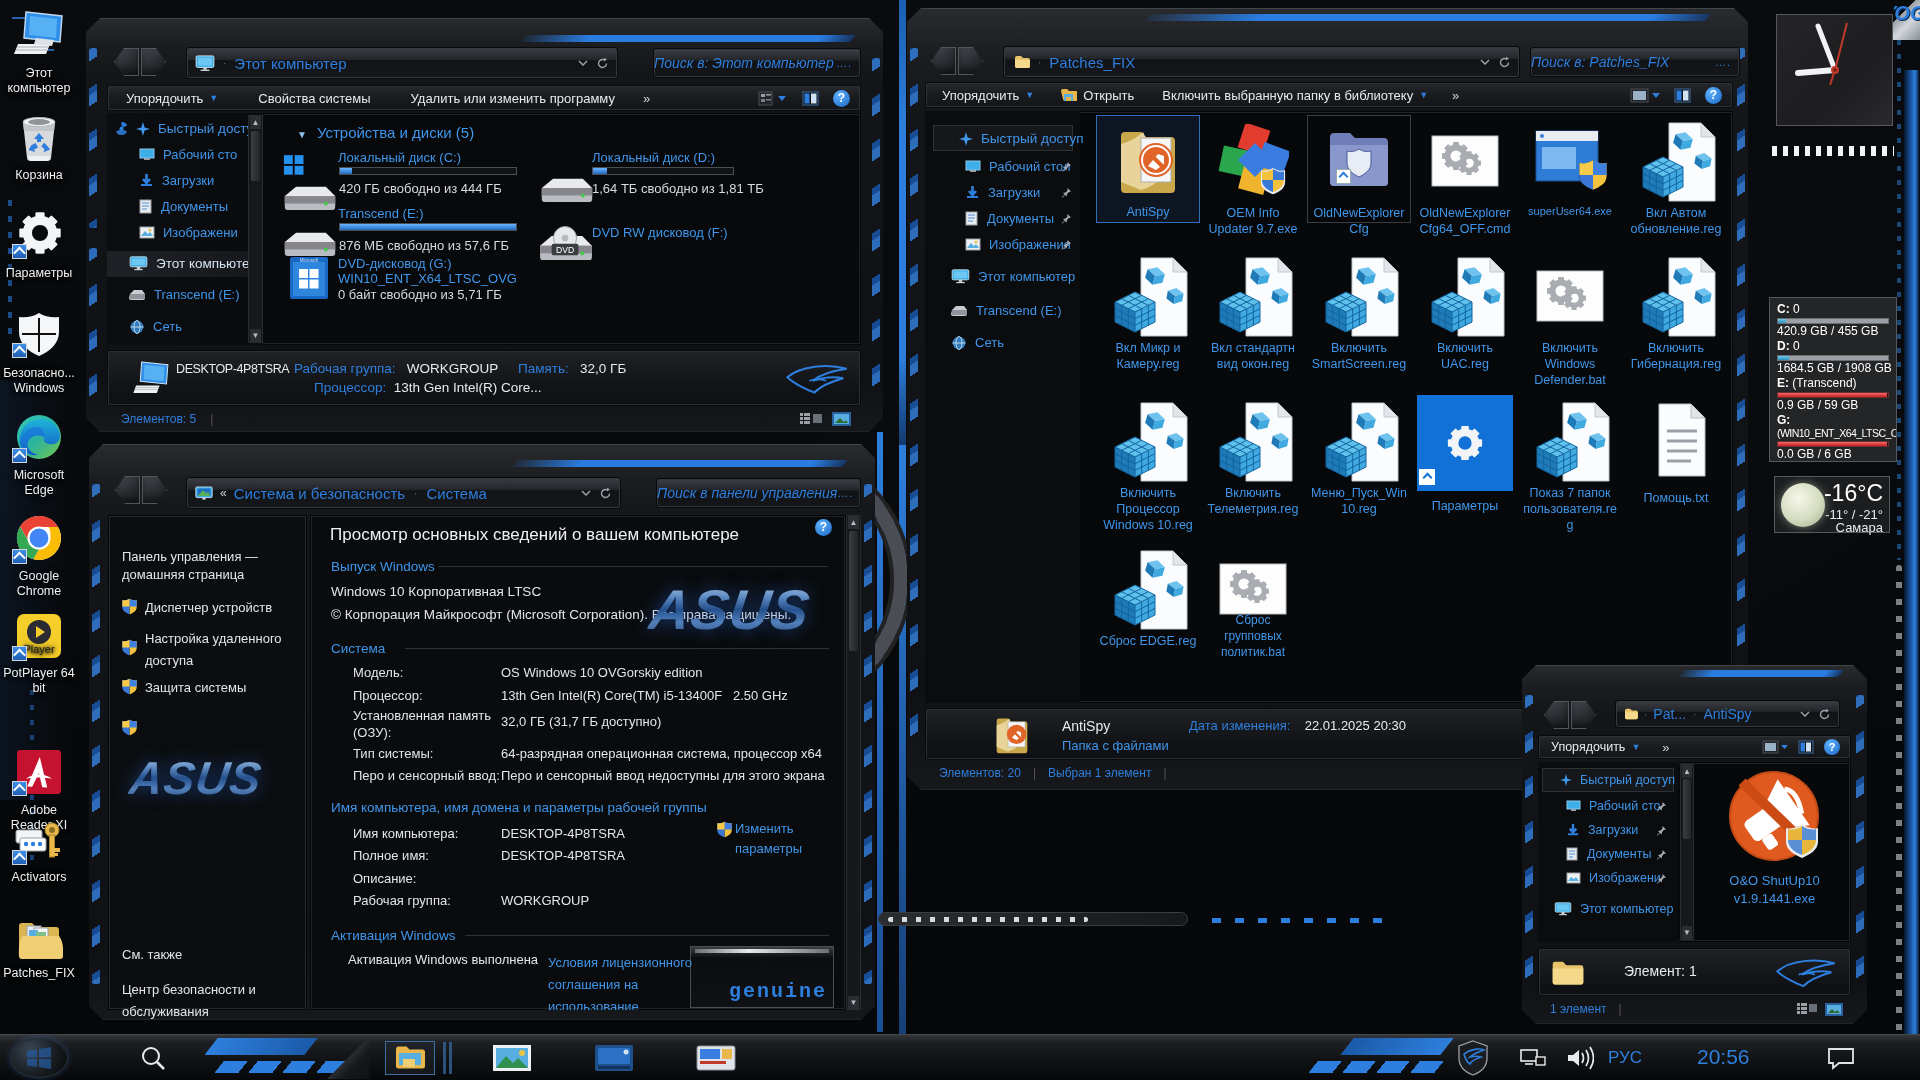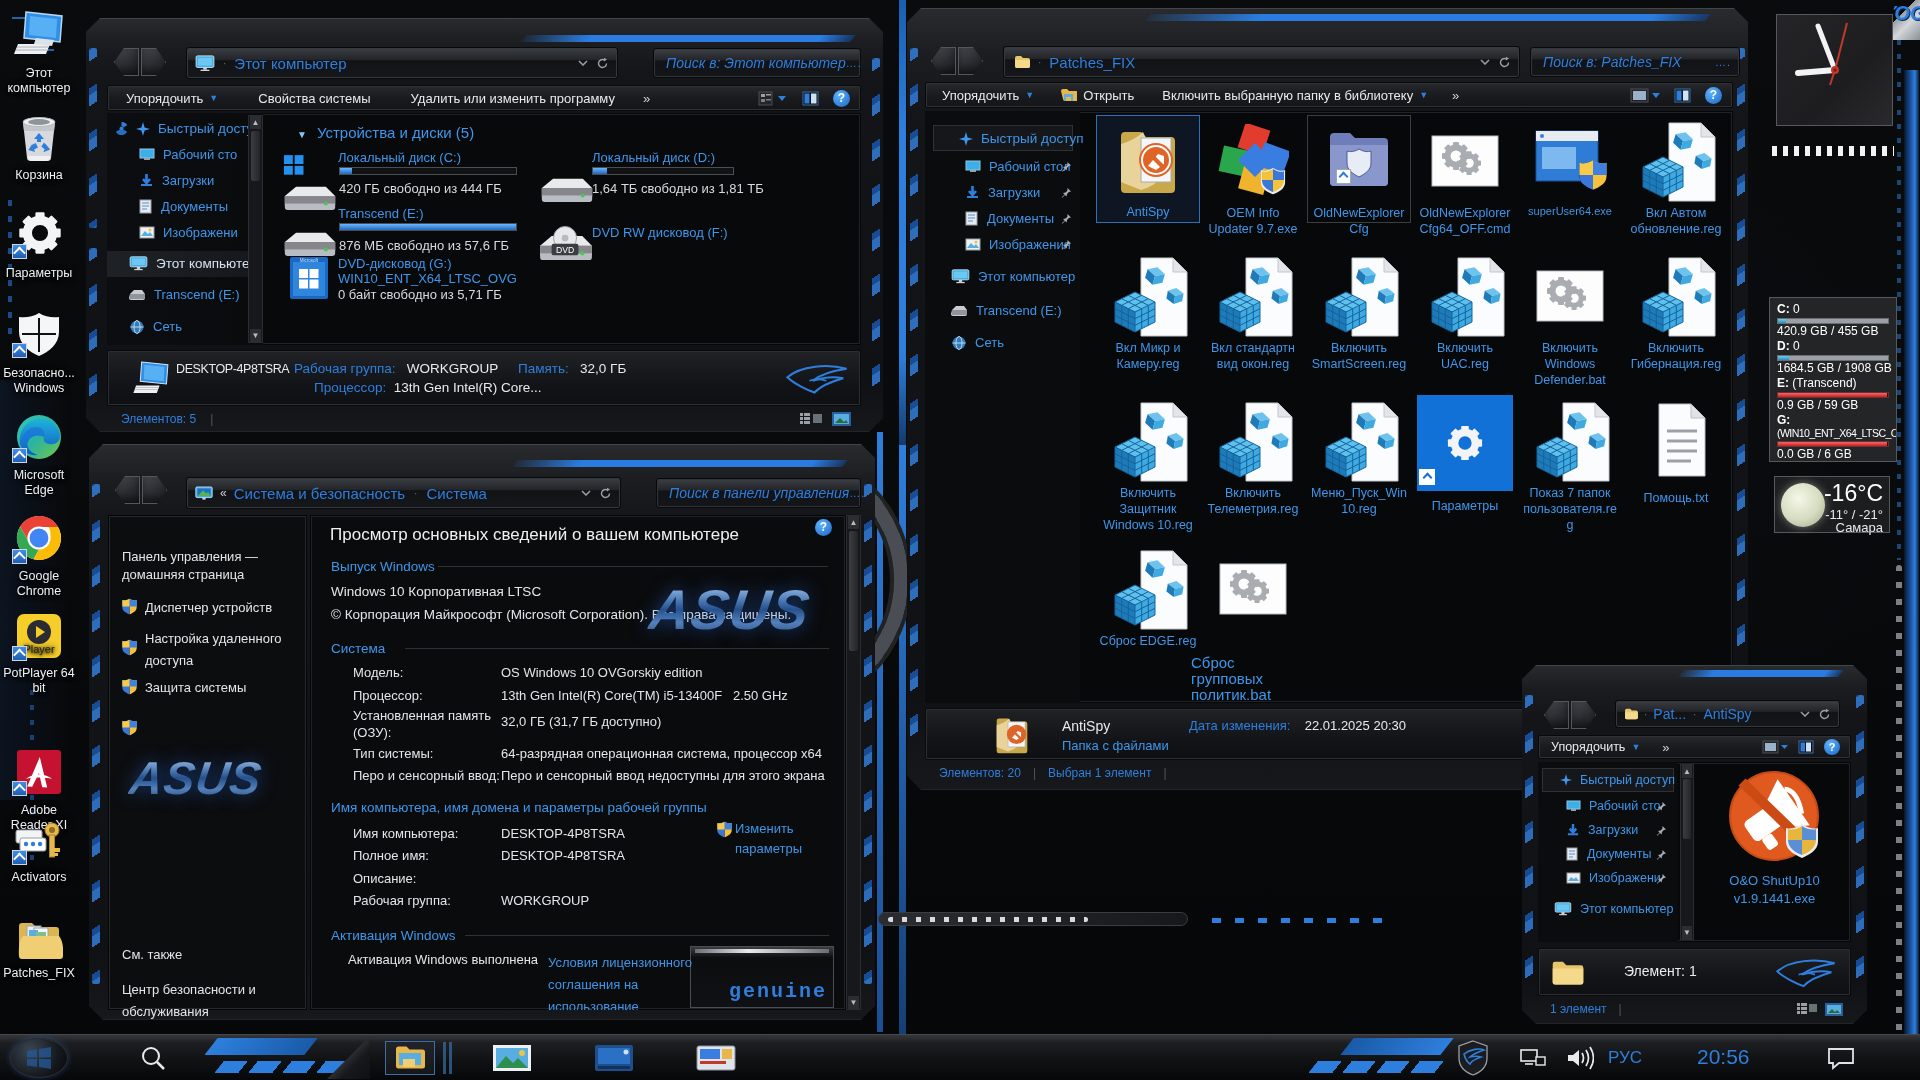--- a/index.html
+++ b/index.html
@@ -12,21 +12,21 @@
 .edge i{position:absolute;left:0;right:0;top:-20px;bottom:-20px;background:repeating-linear-gradient(to bottom,transparent 0 13px,#1a5cb4 13px 20px,#3584e4 20px 31px,transparent 31px 45px);transform:skewY(-32deg)}
 .tstripe{position:absolute;height:7px;background:linear-gradient(90deg,rgba(30,110,210,.1),#2a7ce0 20%,#2a7ce0 90%,rgba(20,60,120,.7));transform:skewX(-38deg)}
 .navs{position:absolute;width:52px;height:28px}
 .navs b{position:absolute;top:0;height:100%;width:26px;background:linear-gradient(145deg,#45484e,#2b2d32 55%,#1c1e22);box-shadow:inset 0 0 0 1px #53565c, inset 0 -6px 8px rgba(0,0,0,.5)}
 .navs b.l{left:0;width:25px;clip-path:polygon(40% 0,100% 0,100% 100%,40% 100%,0 50%)}
 .navs b.r{right:0;width:25px;clip-path:polygon(0 0,60% 0,100% 50%,60% 100%,0 100%)}
 .abar{position:absolute;height:32px;background:linear-gradient(180deg,#3a3d42,#222428 40%,#121316 42%,#16171a);border:1px solid #08090a;box-shadow:inset 0 0 0 1px #35383d;border-radius:3px;display:flex;align-items:center;color:#2f80e0}
 .abar .tx{font-size:15px;color:#2e7fdd}
 .abar .ctr{margin-left:auto;display:flex;align-items:center;gap:8px;padding-right:8px;color:#9aa0a8;font-size:12px}
 .sbar{position:absolute;height:30px;background:linear-gradient(180deg,#3c3f44,#222428 40%,#121316 42%,#15161a);border:1px solid #08090a;box-shadow:inset 0 0 0 1px #31343a;border-radius:3px;display:flex;align-items:center}
-.sbar .tx{font-style:italic;font-size:14px;color:#2e7fdd;padding-left:12px;white-space:nowrap}
+.sbar .tx{font-style:italic;font-size:14px;color:#2e7fdd;padding-left:0;white-space:nowrap}
 .sbar .dots{margin-left:auto;padding-right:8px;color:#2e7fdd;font-size:11px;letter-spacing:1px}
 .tbar{position:absolute;height:26px;background:linear-gradient(180deg,#26282c,#1a1b1f 50%,#141519);border:1px solid #08090a;box-shadow:inset 0 0 0 1px #2e3136;border-radius:2px;display:flex;align-items:center;color:#e7e9ec;font-size:13px;white-space:nowrap}
 .tbar .it{display:flex;align-items:center;gap:6px}
 .tbar .caret{color:#2e7fdd;font-size:9px}
 .tbar .ric{margin-left:auto;display:flex;align-items:center;gap:14px;padding-right:10px}
 .panel{position:absolute;background:#0a0b0d;border:1px solid #050607;box-shadow:inset 0 0 0 1px #1f2226}
 .side{position:absolute;color:#3f96ea;font-size:13px}
 .side .row{position:absolute;display:flex;align-items:center;gap:8px;white-space:nowrap}
 .side .pin{position:absolute;color:#8a9097;font-size:11px}
 .scroll{position:absolute;width:15px;background:#17181b;border:1px solid #2a2c30}
@@ -859,21 +859,21 @@
         </svg>
         <div class="abs" style="left:689px;top:229px;width:124px;text-align:center;color:#3f96ea;font-size:12.5px;line-height:16px">
           <div>Включить</div>
           <div>Гибернация.reg</div>
         </div>
 <svg class="abs" style="left:189px;top:290px" width="76" height="82" viewBox="-11 0 76 82">
           <use href="#regicon"></use>
         </svg>
         <div class="abs" style="left:161px;top:374px;width:124px;text-align:center;color:#3f96ea;font-size:12.5px;line-height:16px">
           <div>Включить</div>
-          <div>Защитник</div>
+          <div>Процессор</div>
           <div>Windows 10.reg</div>
         </div>
 <svg class="abs" style="left:294px;top:290px" width="76" height="82" viewBox="-11 0 76 82">
           <use href="#regicon"></use>
         </svg>
         <div class="abs" style="left:266px;top:374px;width:124px;text-align:center;color:#3f96ea;font-size:12.5px;line-height:16px">
           <div>Включить</div>
           <div>Телеметрия.reg</div>
         </div>
 <svg class="abs" style="left:400px;top:290px" width="76" height="82" viewBox="-11 0 76 82">
@@ -905,21 +905,21 @@
 <div class="abs" style="left:689px;top:380px;width:124px;text-align:center;color:#3f96ea;font-size:12.5px">Помощь.txt</div>
 <svg class="abs" style="left:189px;top:438px" width="76" height="82" viewBox="-11 0 76 82">
           <use href="#regicon"></use>
         </svg>
         <div class="abs" style="left:161px;top:522px;width:124px;text-align:center;color:#3f96ea;font-size:12.5px;line-height:16px">
           <div>Сброс EDGE.reg</div>
         </div>
 <svg class="abs" style="left:293px;top:441px" width="70" height="74" viewBox="0 0 70 74">
           <use href="#baticon"></use>
         </svg>
-        <div class="abs" style="left:266px;top:544px;width:124px;color:#3f96ea;font-size:15px;line-height:16px">
+        <div class="abs" style="left:266px;top:501px;width:124px;text-align:center;color:#3f96ea;font-size:12px;line-height:16px">
           <div>Сброс</div>
           <div>групповых</div>
           <div>политик.bat</div>
         </div>
  </div>
  <div class="dpane" style="left:18px;top:700px;width:808px;height:52px">
    <svg class="abs" style="left:65px;top:5px" width="42" height="42" viewBox="0 0 66 74">
           <path d="M6 12 q0-4 4-4 h16 l5 5 h25 q4 0 4 4 v48 q0 4-4 4 h-46 q-4 0-4-4 z" fill="#c9a84c"></path>
           <path d="M6 20 q14-4 22-12 l20 44 q-8 10-22 14 l-20-8z" fill="#e8d49a"></path>
           <rect x="26" y="14" width="30" height="44" fill="#f4f6f8" stroke="#aaa"></rect>

